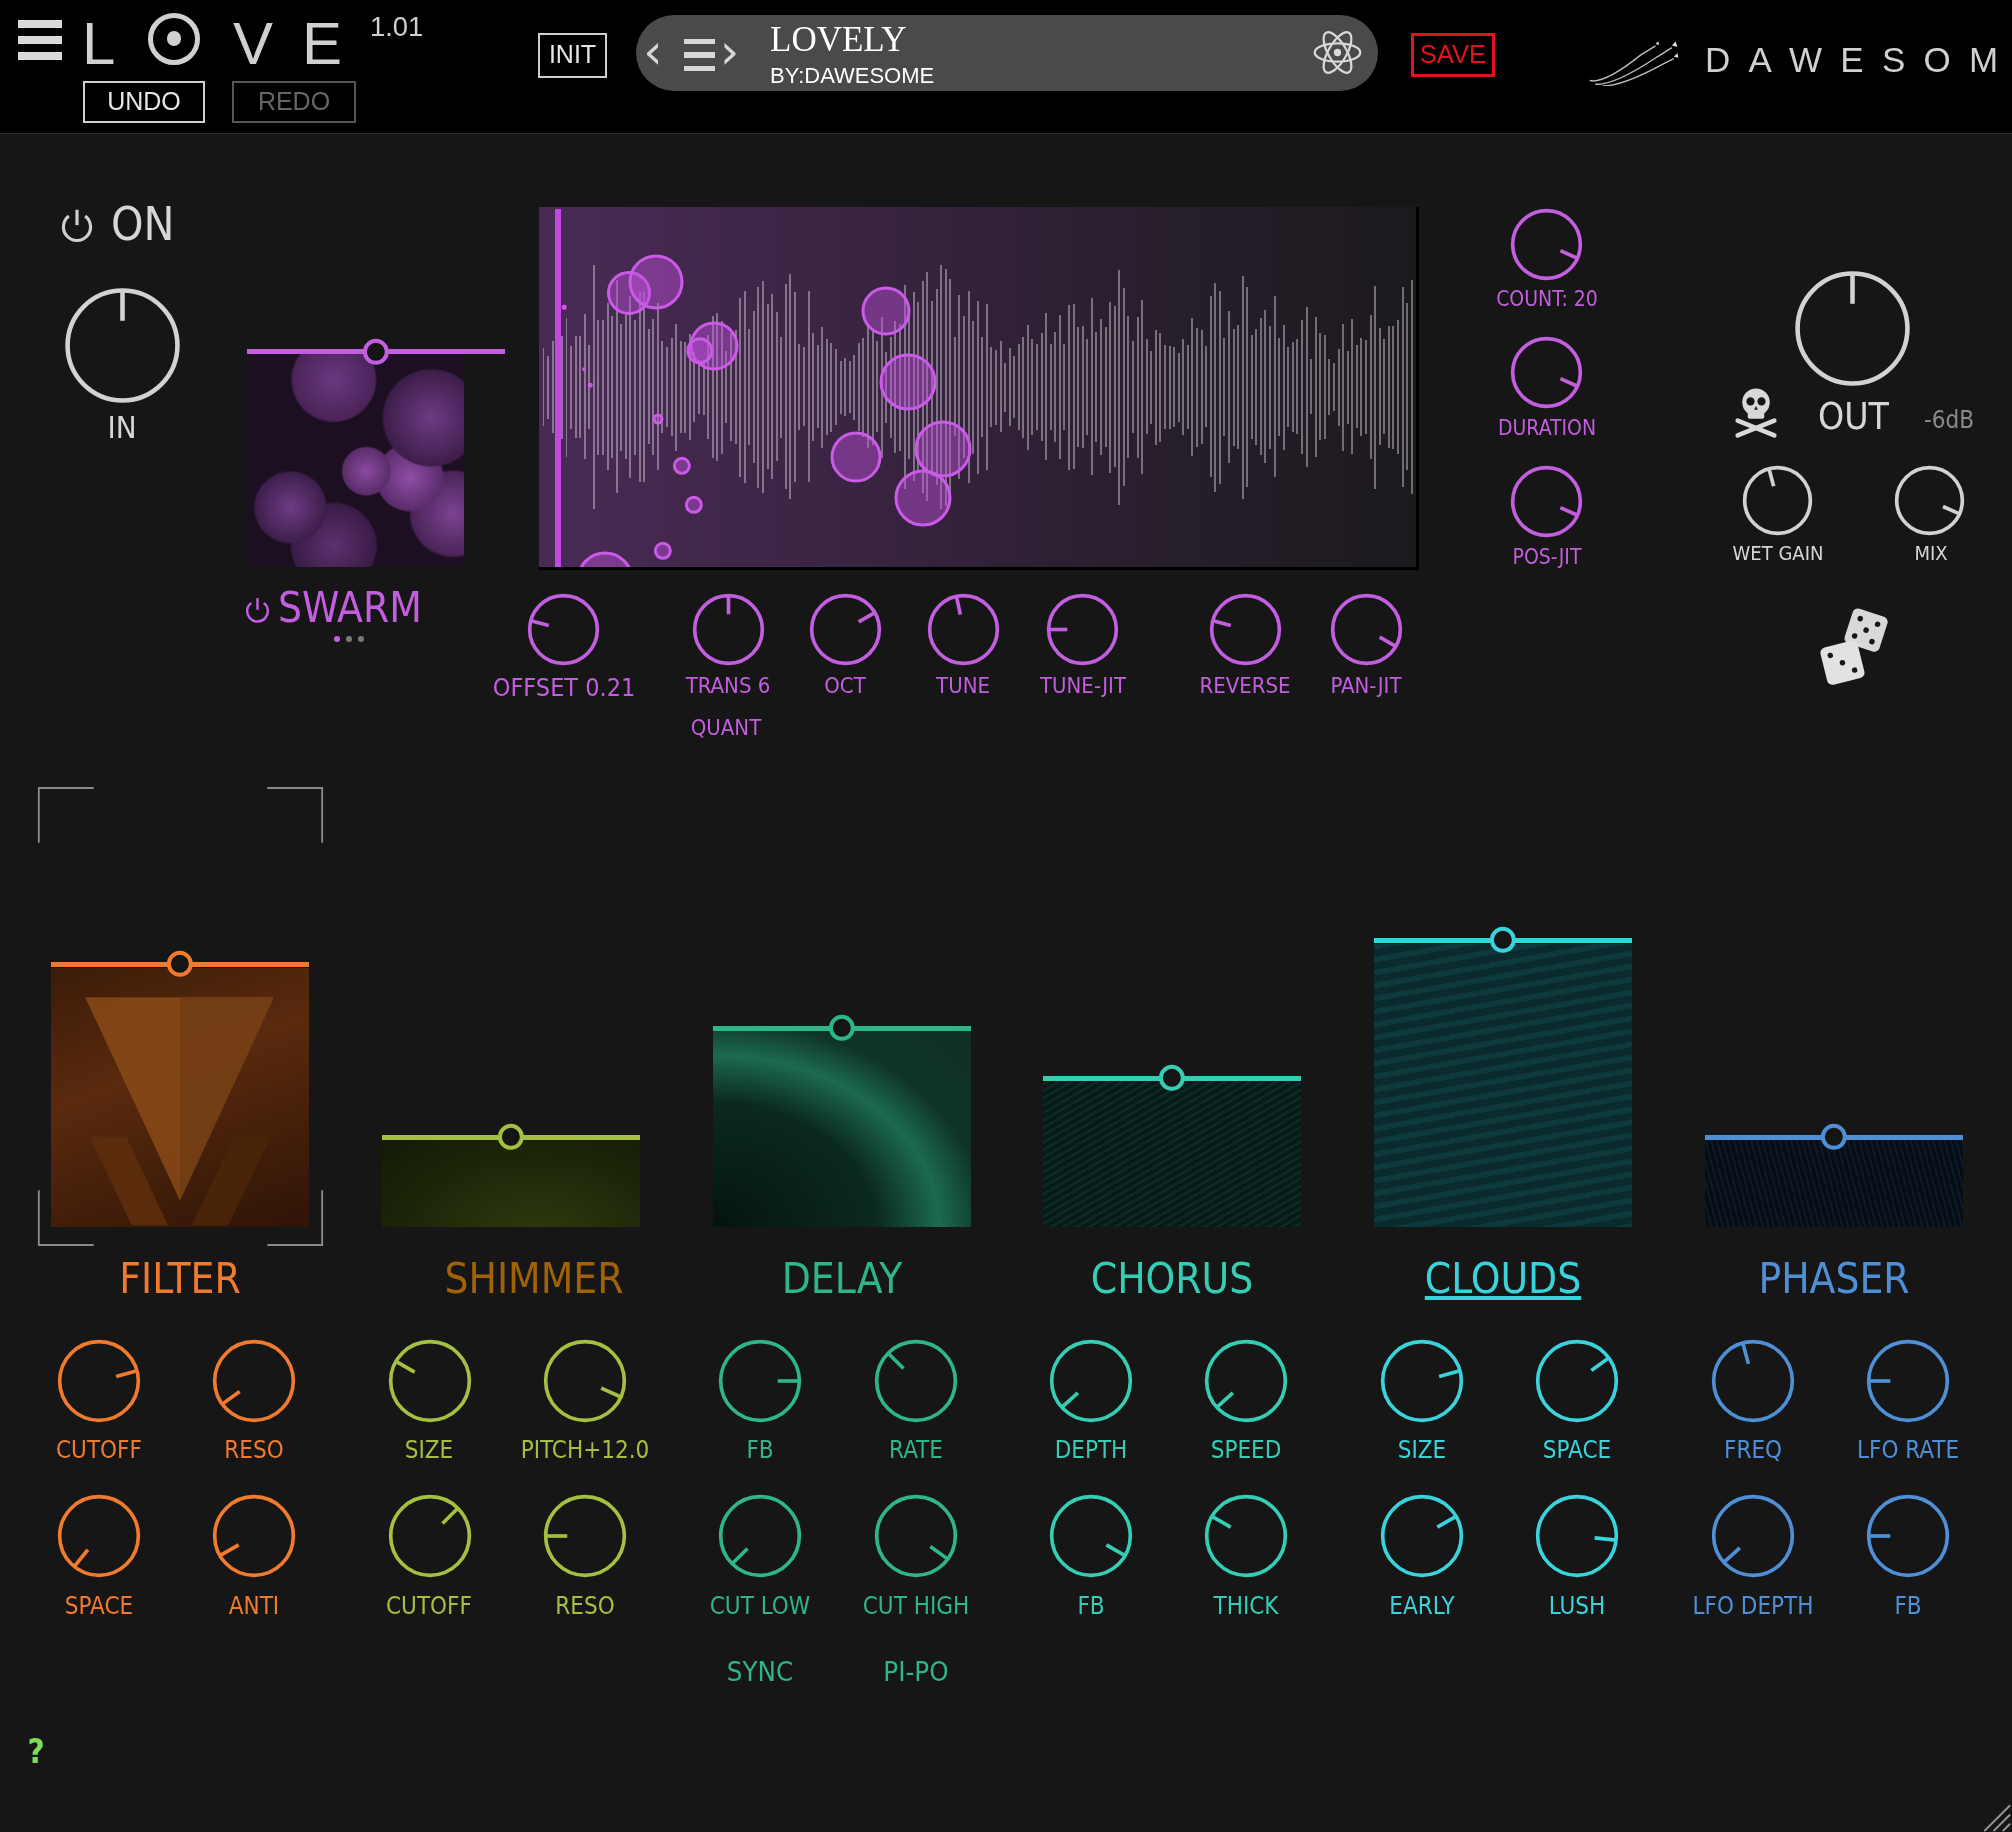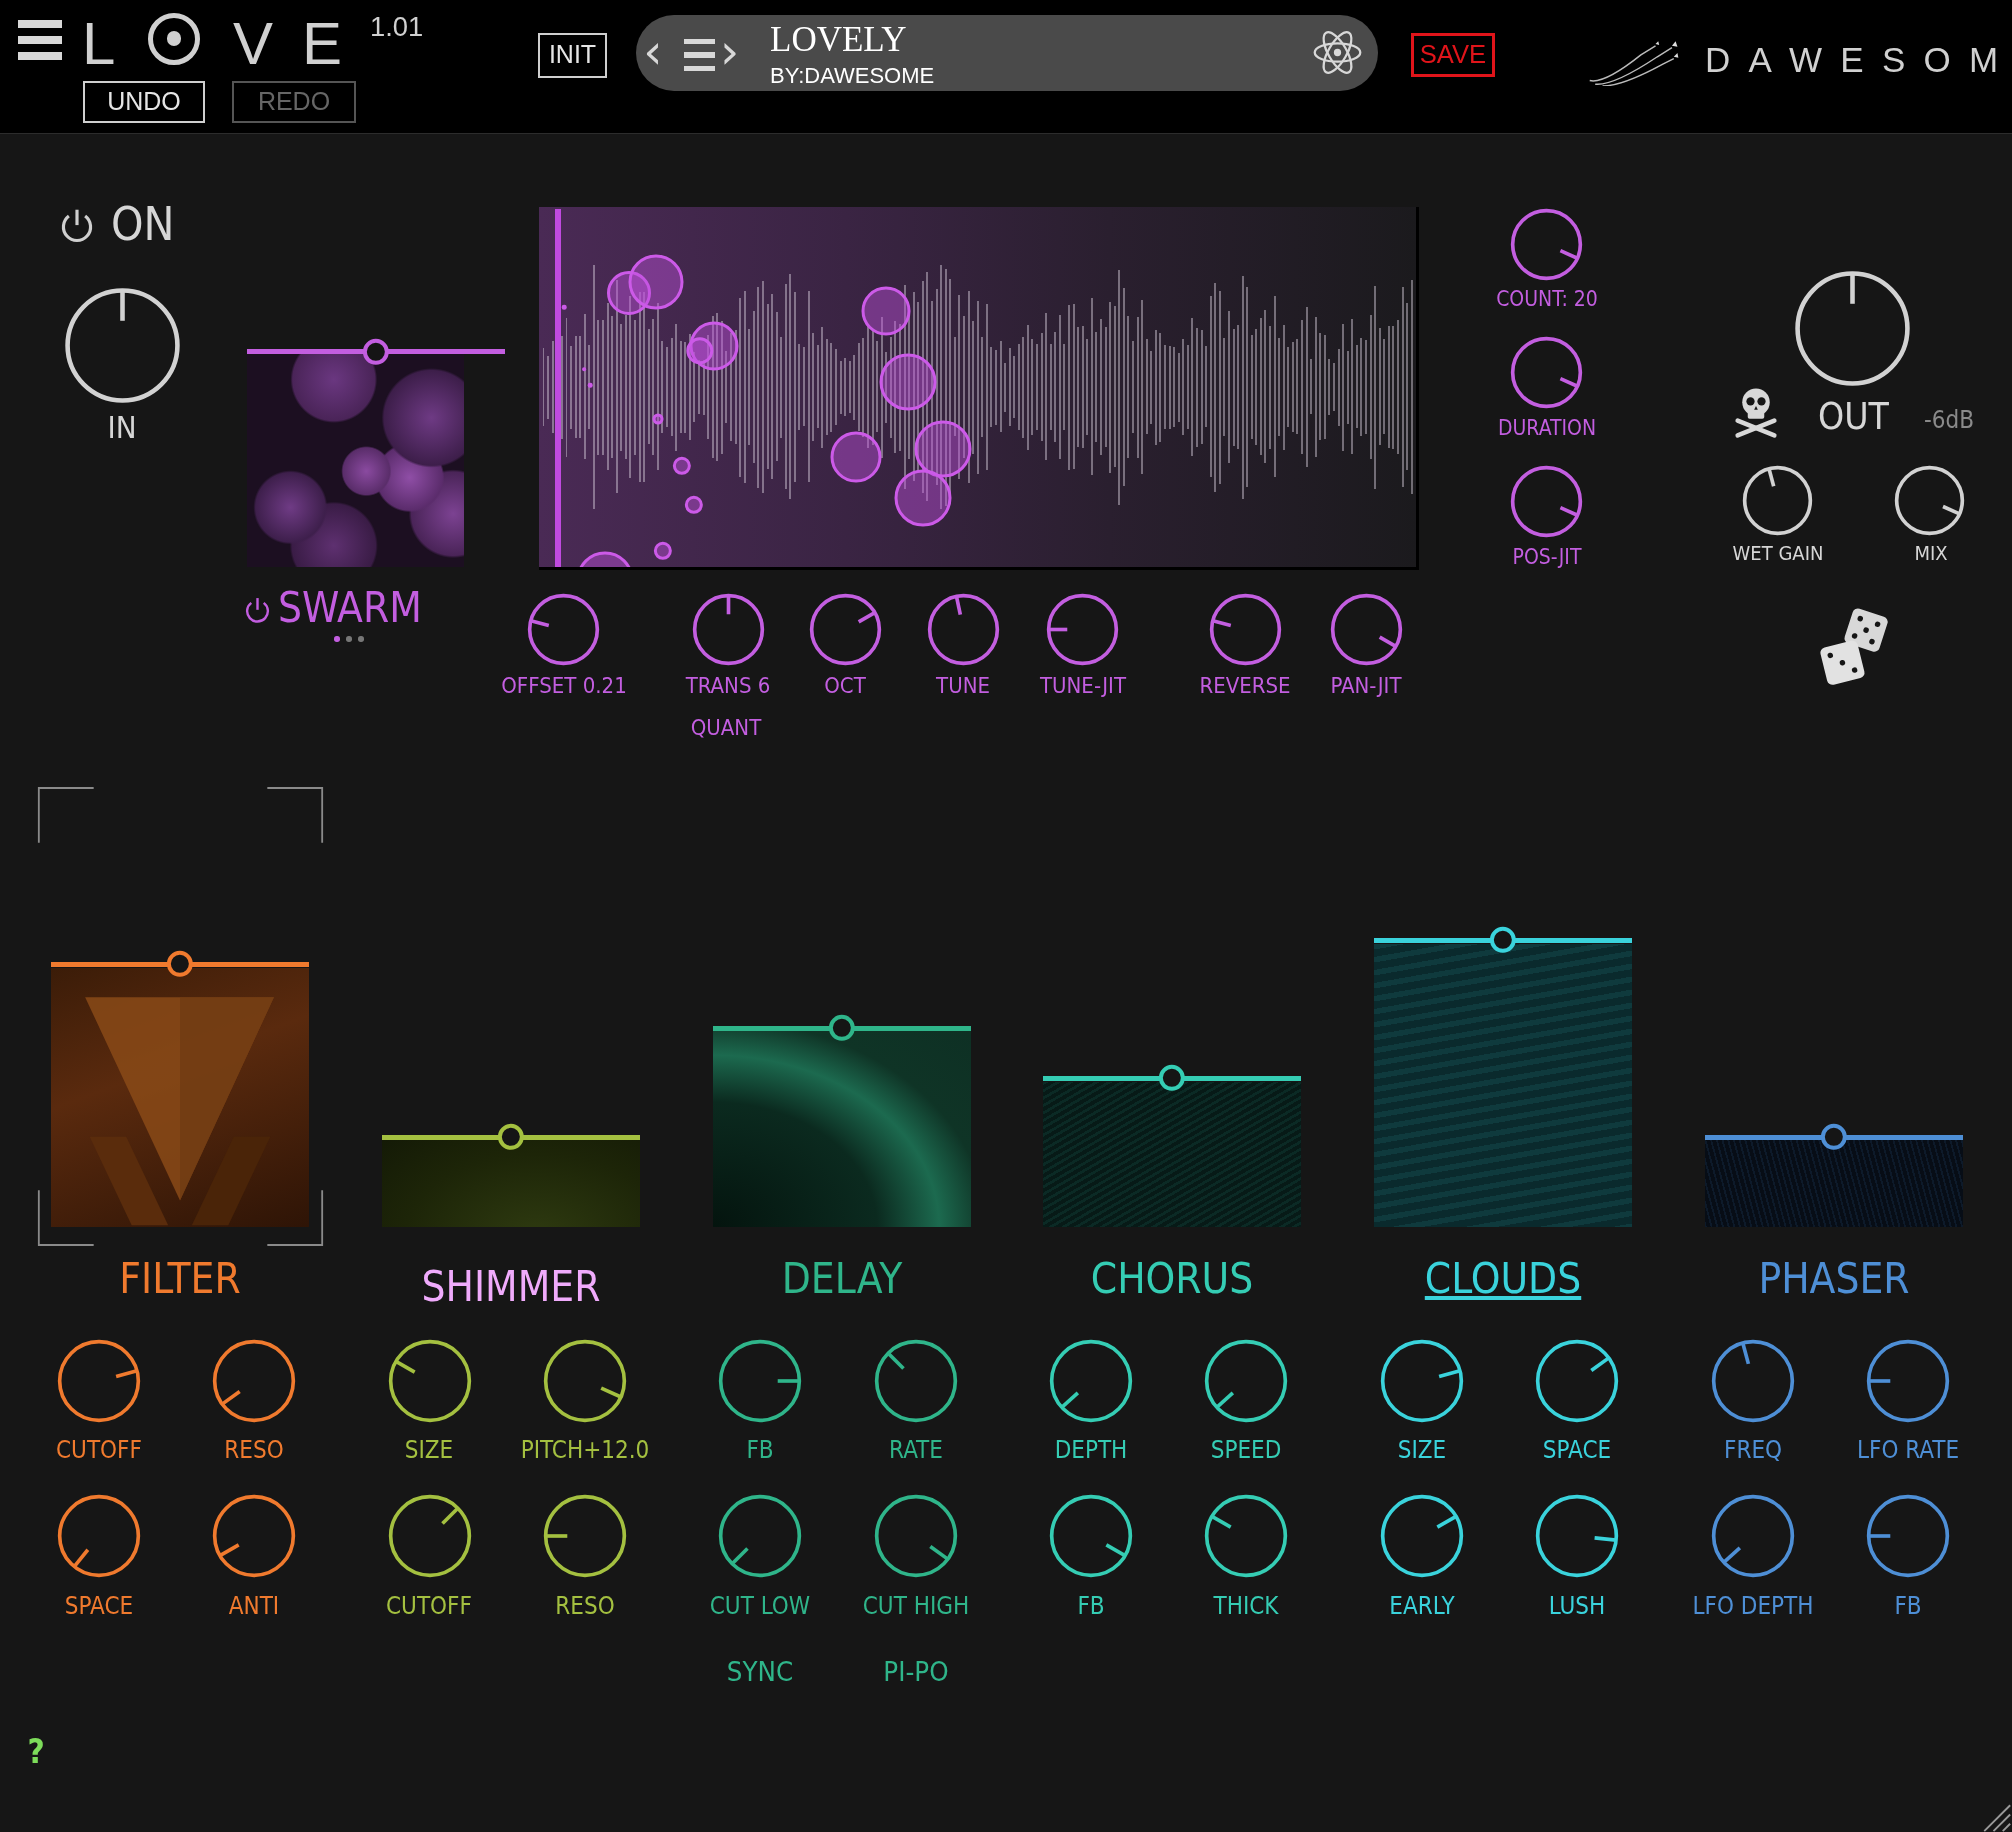--- a/index.html
+++ b/index.html
@@ -363,21 +363,21 @@
     </div>
 </div>
 
 <div id="swarm-knob-row">
     <div class="knob" style="left: 526px; top: 592px;">
       <svg width="75" height="75" viewBox="0 0 82 82">
         <circle cx="41" cy="41" r="37" fill="none" stroke="#c35ee0" stroke-width="4"></circle>
         <line x1="24.917334992287014" y1="36.69066289904303" x2="5.2607444273044734" y2="31.423695331206734" stroke="#c35ee0" stroke-width="4"></line>
       </svg>
     </div>
-    <span class="klabel" style="left: 564px; top: 673px; font-size: 22px; color: rgb(195, 94, 224);">OFFSET 0.21</span>
+    <span class="klabel" style="left: 564px; top: 673px; font-size: 25px; color: rgb(195, 94, 224);">OFFSET 0.21</span>
     <div class="knob" style="left: 691px; top: 592px;">
       <svg width="75" height="75" viewBox="0 0 82 82">
         <circle cx="41" cy="41" r="37" fill="none" stroke="#c35ee0" stroke-width="4"></circle>
         <line x1="41" y1="24.349999999999998" x2="41" y2="4" stroke="#c35ee0" stroke-width="4"></line>
       </svg>
     </div>
     <span class="klabel" style="left: 728px; top: 673px; font-size: 22px; color: rgb(195, 94, 224);">TRANS 6</span>
     <div class="knob" style="left: 808px; top: 592px;">
       <svg width="75" height="75" viewBox="0 0 82 82">
         <circle cx="41" cy="41" r="37" fill="none" stroke="#c35ee0" stroke-width="4"></circle>
@@ -543,21 +543,21 @@
         </svg>
       </div>
       <span class="klabel" style="left: 254px; top: 1592px; font-size: 24px; color: rgb(240, 122, 46);">ANTI</span>
     </div>
     <div>
       <div class="macro" style="left: 382px; top: 1137px; height: 90px;">
         <div class="fill" style="height: 87px; background: radial-gradient(at 60% 110%, rgb(46, 58, 16) 0px, rgb(29, 37, 8) 60%, rgb(20, 26, 6) 100%);"></div>
         <div class="bar" style="top: -1.8px; background: rgb(164, 192, 64);"></div>
         <div class="handle" style="left: 129px; top: 0px; border-color: rgb(164, 192, 64);"></div>
       </div>
-      <span class="section-title" style="left: 511px; top: 1254px; color: #f0abfc; margin-top: 8px;">SHIMMER</span>
+      <span class="section-title" style="left: 534px; top: 1254px; color: #a16207;">SHIMMER</span>
       <div class="knob" style="left: 387px; top: 1338px;">
         <svg width="86" height="86" viewBox="0 0 94 94">
           <circle cx="47" cy="47" r="43" fill="none" stroke="#a4c040" stroke-width="4"></circle>
           <line x1="30.242408436771115" y1="37.324999999999996" x2="9.760907637269142" y2="25.499999999999996" stroke="#a4c040" stroke-width="4"></line>
         </svg>
       </div>
       <span class="klabel" style="left: 429px; top: 1436px; font-size: 24px; color: rgb(164, 192, 64);">SIZE</span>
       <div class="knob" style="left: 542px; top: 1338px;">
         <svg width="86" height="86" viewBox="0 0 94 94">
           <circle cx="47" cy="47" r="43" fill="none" stroke="#a4c040" stroke-width="4"></circle>

